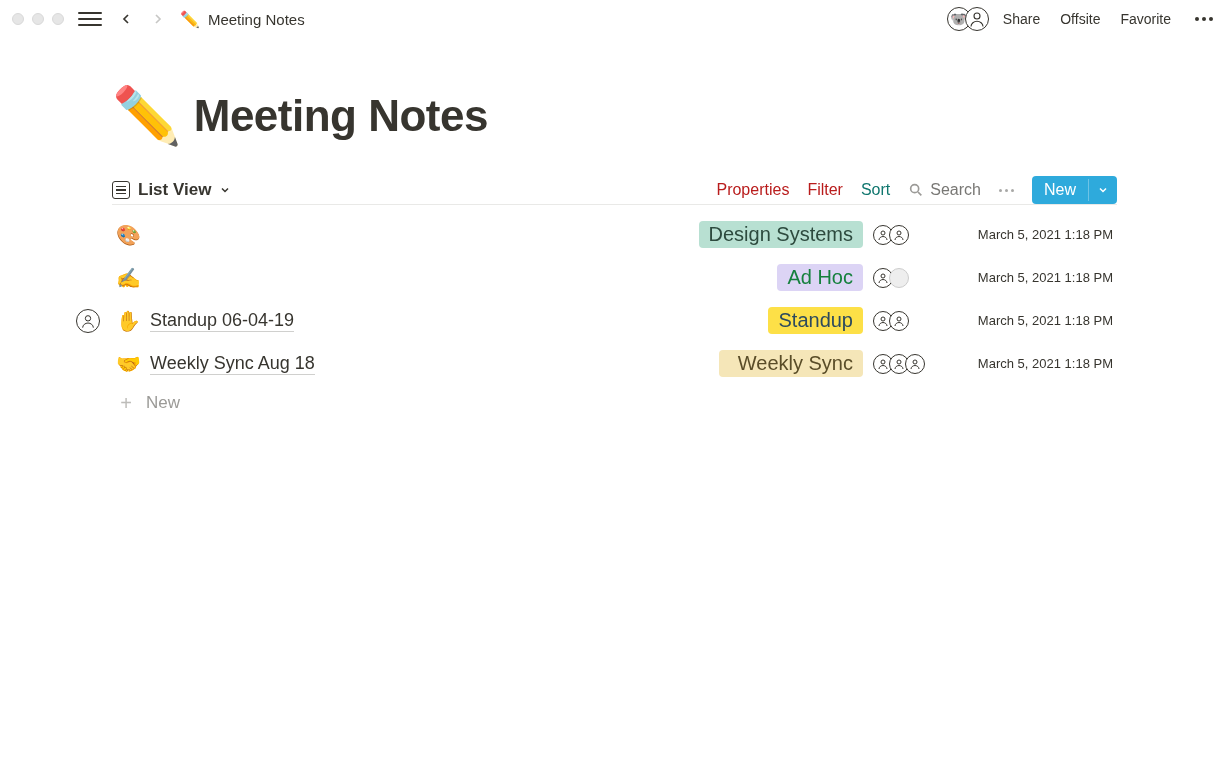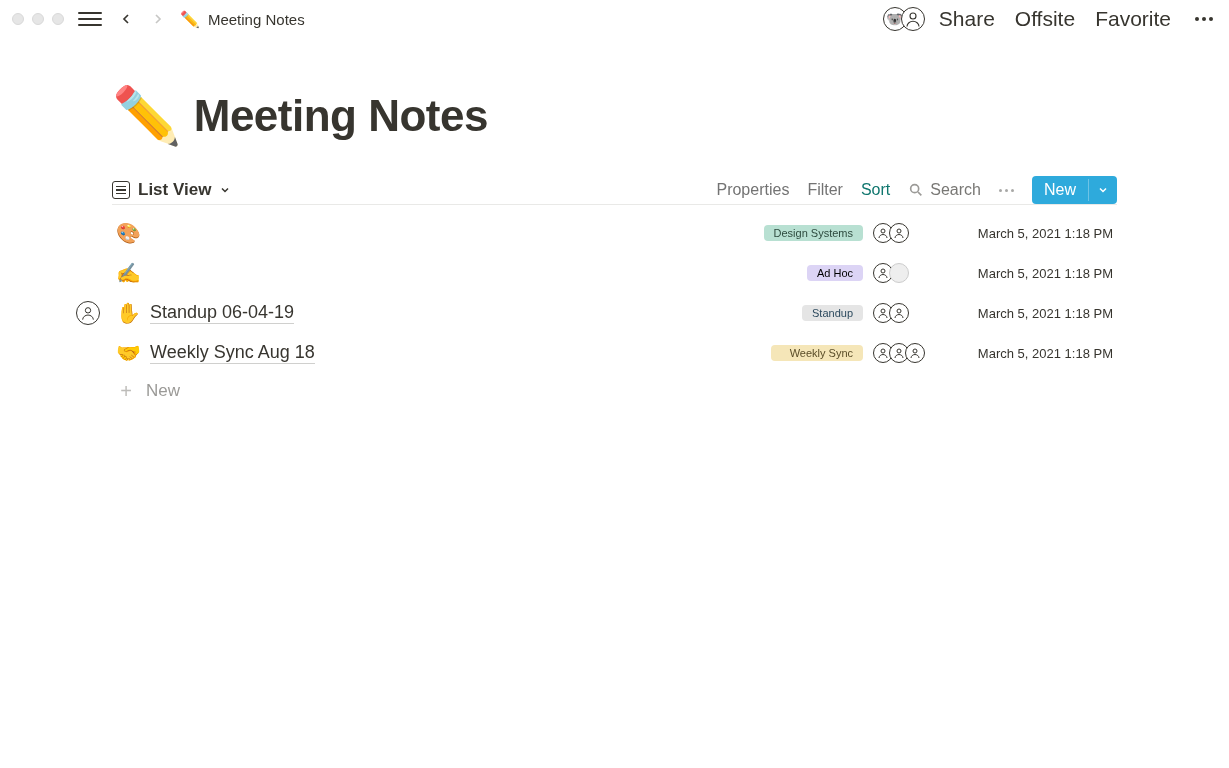--- a/index.html
+++ b/index.html
@@ -85,21 +85,21 @@
       display: flex;
       align-items: center;
       justify-content: center;
       font-size: 14px;
     }
     .collab-avatars .avatar-sm:first-child { margin-left: 0; }
     .topbar-actions {
       display: flex;
       align-items: center;
       gap: 20px;
-      font-size: 21px;
+      font-size: 14px;
     }
     .topbar-actions > span { cursor: pointer; }
     .more-dots {
       display: flex;
       gap: 3px;
       cursor: pointer;
       padding: 4px;
     }
     .more-dots span {
       width: 4px;
@@ -155,21 +155,21 @@
     .chevron-down {
       width: 12px;
       height: 12px;
     }
     .db-controls {
       display: flex;
       align-items: center;
       gap: 18px;
       font-size: 16px;
     }
-    .db-control { color: #737373; cursor: pointer; }
+    .db-control { color: #b91c1c; cursor: pointer; }
     .db-control.active { color: #0f766e; }
     .search-control {
       display: flex;
       align-items: center;
       gap: 6px;
       color: #787774;
       cursor: pointer;
     }
     .search-icon { width: 16px; height: 16px; }
     .small-dots {
@@ -231,29 +231,29 @@
       width: 24px;
       text-align: center;
     }
     .row-title {
       font-size: 18px;
       border-bottom: 1px solid #d0d0ce;
       flex: 0 1 auto;
     }
     .row-spacer { flex: 1; }
     .row-tag {
-      font-size: 11px;
+      font-size: 20px;
       padding: 2px 10px;
       border-radius: 4px;
       white-space: nowrap;
       margin-left: 40px;
     }
     .tag-green { background: #b8e0d2; color: #2d4a3e; }
-    .tag-purple { background: #dcd4f5; color: #000000; }
-    .tag-blue { background: #e5e5e5; color: #2d4a5e; }
+    .tag-purple { background: #dcd4f5; color: #15803d; }
+    .tag-blue { background: #fde047; color: #2d4a5e; }
     .tag-yellow { background: #f5e6b8; color: #5a4d28; padding-left: 19px; }
     .row-avatars {
       display: flex;
       width: 60px;
       justify-content: flex-start;
       align-items: center;
     }
     .row-avatars .av {
       width: 20px;
       height: 20px;

